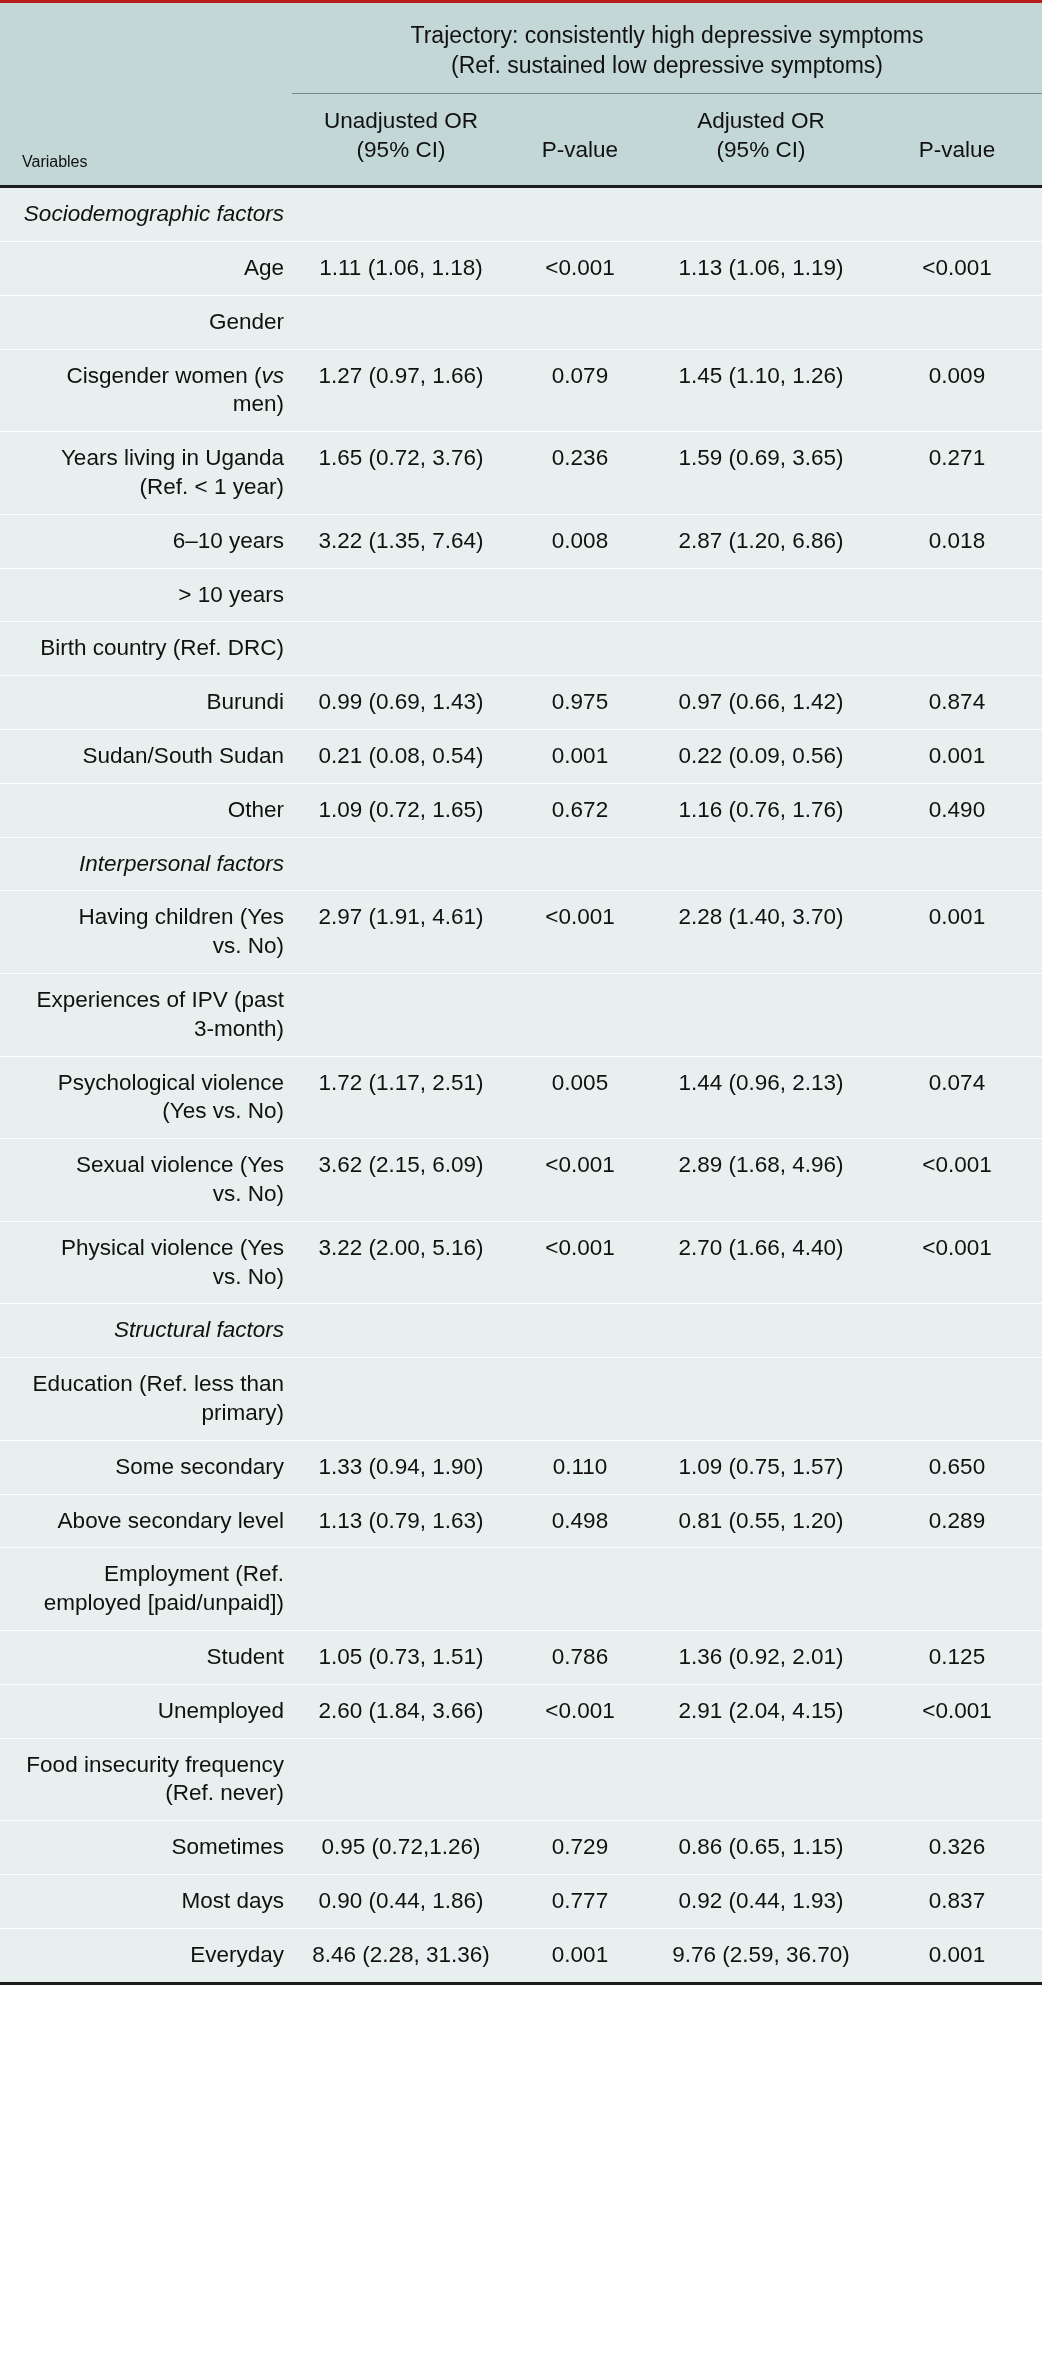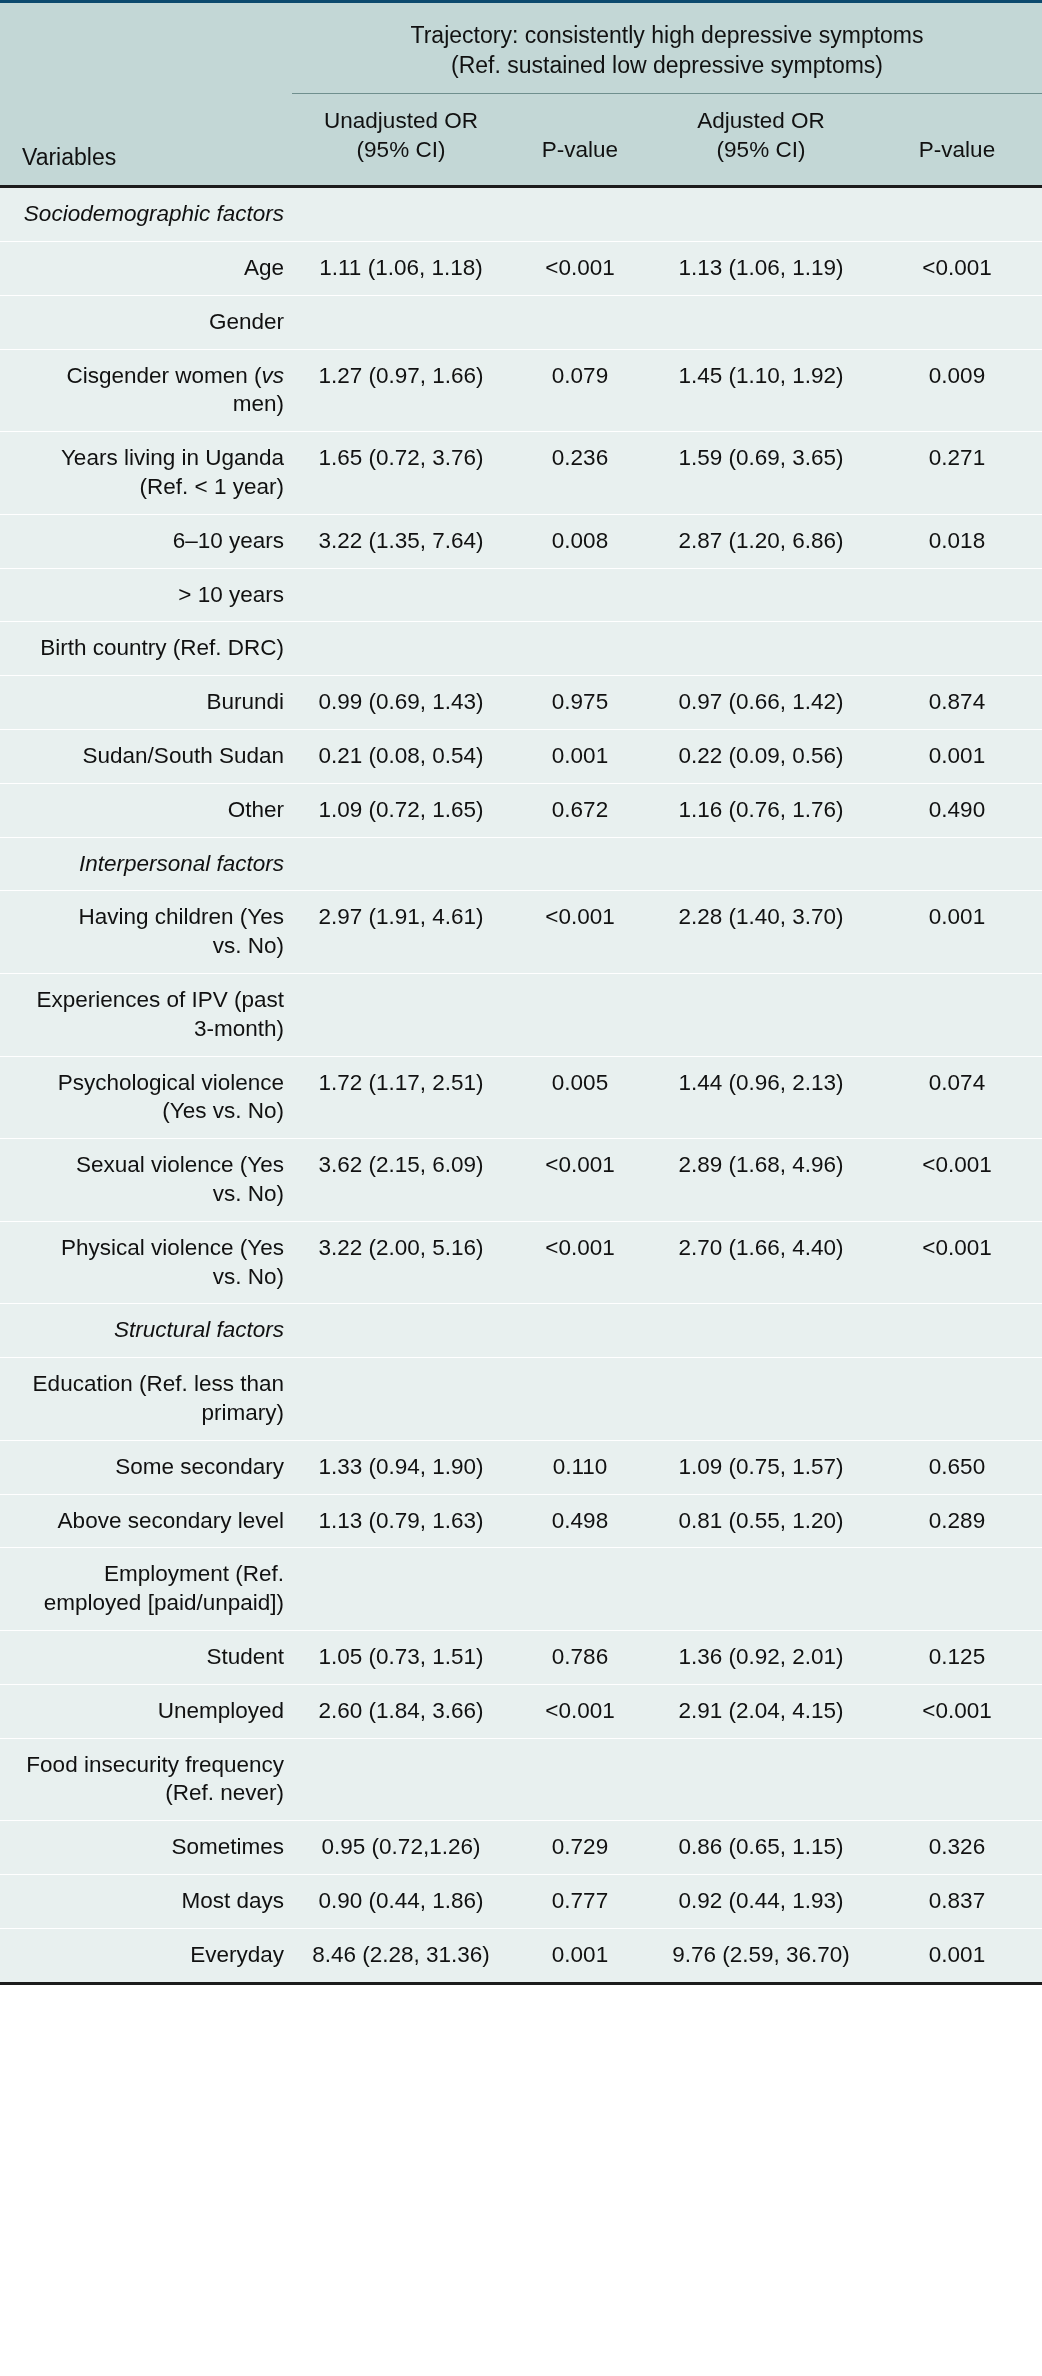--- a/index.html
+++ b/index.html
@@ -40,32 +40,32 @@
   th.group-head {
     text-align: center;
     font-size: 23px;
     line-height: 1.3;
     padding: 18px 12px 12px 12px;
     border-bottom: 1.5px solid #6f8f8e;
   }
   th.var-head {
     text-align: left;
     padding-left: 22px;
-    font-size: 23px;
+    font-size: 16px;
     vertical-align: bottom;
     padding-bottom: 14px;
   }
   th.sub-head {
     text-align: center;
     font-size: 22.5px;
     line-height: 1.3;
     padding-top: 12px;
     padding-bottom: 21px;
   }
-  thead tr.top-rule th { border-top: 3px solid #0c4a6e; }
+  thead tr.top-rule th { border-top: 3px solid #b91c1c; }
   thead tr:last-child th { border-bottom: 3px solid #1c1c1c; }
 
   
   tbody td {
     background: #e8f0ef;
     padding: 12px 8px;
     vertical-align: top;
     border-bottom: 1px solid #ffffff;
     line-height: 1.28;
   }
@@ -138,21 +138,21 @@
           <td class="var">Gender</td>
           <td class="val"></td>
           <td class="val"></td>
           <td class="val"></td>
           <td class="val"></td>
         </tr>
         <tr>
           <td class="var indent1">Cisgender women (<i>vs</i> men)</td>
           <td class="val">1.27 (0.97, 1.66)</td>
           <td class="val">0.079</td>
-          <td class="val">1.45 (1.10, 1.92)</td>
+          <td class="val">1.45 (1.10, 1.26)</td>
           <td class="val">0.009</td>
         </tr>
         <tr>
           <td class="var">Years living in Uganda (Ref. &lt; 1 year)</td>
           <td class="val">1.65 (0.72, 3.76)</td>
           <td class="val">0.236</td>
           <td class="val">1.59 (0.69, 3.65)</td>
           <td class="val">0.271</td>
         </tr>
         <tr>

